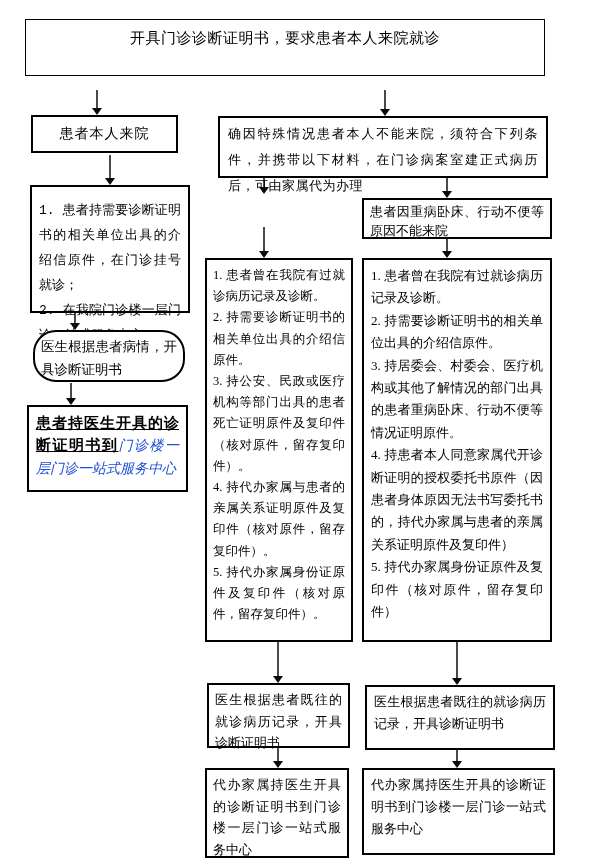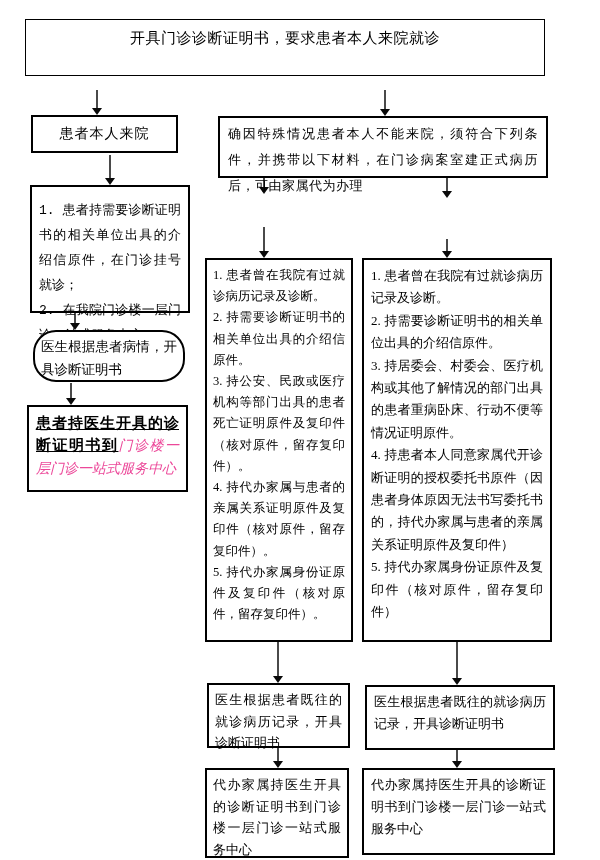--- a/index.html
+++ b/index.html
@@ -9,21 +9,21 @@
     font-family:"Liberation Serif","DejaVu Serif",serif;
     overflow:hidden;
   }
   .box {
     position:absolute; box-sizing:border-box;
     border:2px solid #000; background:#fff;
     text-align:justify;
   }
   .prewrap { white-space:pre-line; }
   .center { display:flex; align-items:center; justify-content:center; text-align:right; }
-  .kai { font-style:italic; color:#ec4899; }
+  .kai { font-style:italic; color:#1d4ed8; }
 
   #title-box { left:25px; top:19px; width:520px; height:57px; border-width:1px;
                text-align:center; padding-top:9px; font-size:15px; letter-spacing:0.5px; }
   #box-patient-come { left:31px; top:115px; width:147px; height:38px; font-size:14px; letter-spacing:1px; }
   #box-left-steps { left:30px; top:185px; width:160px; height:128px; font-size:13px; line-height:25px; padding:11px 7px;font-family:Liberation Mono, monospace; }
   #box-left-doctor { left:33px; top:330px; width:152px; height:52px; font-size:13.5px; line-height:23px; padding:3px 6px;border-radius:23px; }
   #box-left-deliver { left:27px; top:405px; width:161px; height:87px; font-size:15px; line-height:22px; padding:5px 7px; }
   #box-left-deliver .pfx { font-weight:600;text-decoration:underline; }
   #box-left-deliver .kai { font-size:14px; }
   #box-special { left:218px; top:116px; width:330px; height:62px; font-size:13px; line-height:26px; padding:3px 8px; letter-spacing:0.5px; }
@@ -117,20 +117,21 @@
   <div class="box" id="box-special">确因特殊情况患者本人不能来院，须符合下列条件，并携带以下材料，在门诊病案室建正式病历后，可由家属代为办理</div>
 
   <div class="box prewrap" id="box-deceased-materials">1. 患者曾在我院有过就诊病历记录及诊断。
 2. 持需要诊断证明书的相关单位出具的介绍信原件。
 3. 持公安、民政或医疗机构等部门出具的患者死亡证明原件及复印件（核对原件，留存复印件）。
 4. 持代办家属与患者的亲属关系证明原件及复印件（核对原件，留存复印件）。
 5. 持代办家属身份证原件及复印件（核对原件，留存复印件）。</div>
   <div class="box" id="box-deceased-doctor">医生根据患者既往的就诊病历记录，开具诊断证明书</div>
   <div class="box" id="box-deceased-deliver">代办家属持医生开具的诊断证明书到门诊楼一层门诊一站式服务中心</div>
 
+  <div class="box" id="box-bedridden">患者因重病卧床、行动不便等原因不能来院</div>
   <div class="box prewrap" id="box-bedridden-materials">1. 患者曾在我院有过就诊病历记录及诊断。
 2. 持需要诊断证明书的相关单位出具的介绍信原件。
 3. 持居委会、村委会、医疗机构或其他了解情况的部门出具的患者重病卧床、行动不便等情况证明原件。
 4. 持患者本人同意家属代开诊断证明的授权委托书原件（因患者身体原因无法书写委托书的，持代办家属与患者的亲属关系证明原件及复印件）
 5. 持代办家属身份证原件及复印件（核对原件，留存复印件）</div>
   <div class="box" id="box-bedridden-doctor">医生根据患者既往的就诊病历记录，开具诊断证明书</div>
   <div class="box" id="box-bedridden-deliver">代办家属持医生开具的诊断证明书到门诊楼一层门诊一站式服务中心</div>
 
 </div>
 

